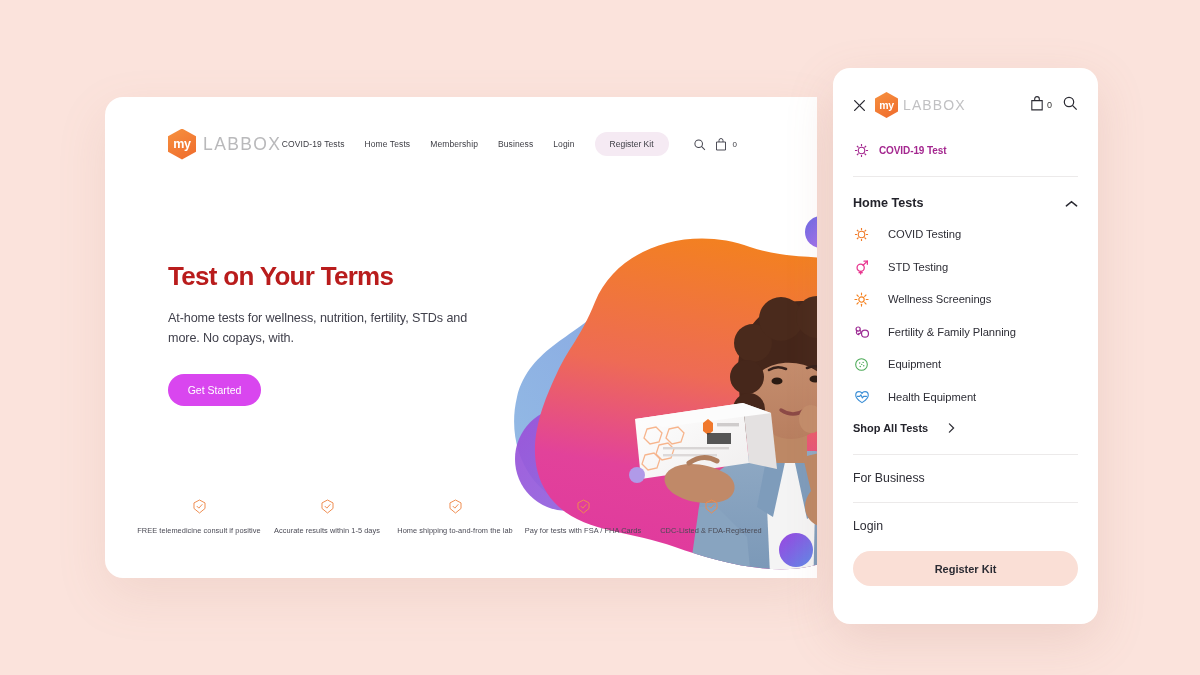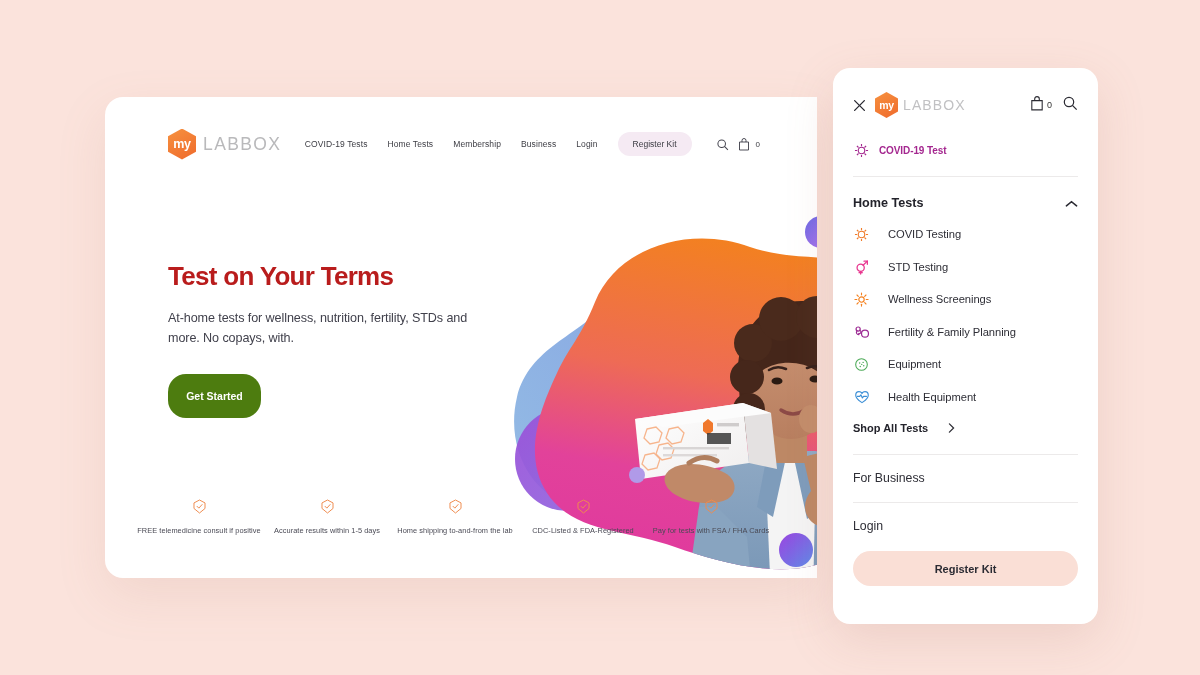--- a/index.html
+++ b/index.html
@@ -36,21 +36,21 @@
   }
   .hexlogo span {
     color: #fff; font-size: 12.5px; font-weight: bold;
     letter-spacing: -0.3px; line-height: 1;
   }
   .logo-word {
     color: #b9b9bb; font-size: 17.5px; letter-spacing: 1.4px; font-weight: 400;
   }
   .dnav-menu {
     display: flex; align-items: center; gap: 20px;
-    margin-left: auto; margin-right: 57px;
+    margin-left: auto; margin-right: 80px;
   }
   .dnav-link {
     font-size: 8.5px; color: #3c3c43; letter-spacing: 0.1px;
     white-space: nowrap; cursor: pointer;
   }
   .dnav-pill {
     font-size: 8.5px; color: #3c3c43;
     background: #f5eaf3;
     padding: 7px 15px; border-radius: 20px;
     white-space: nowrap; cursor: pointer;
@@ -65,23 +65,23 @@
     font-size: 26px; color: #b91c1c; font-weight: bold;
     letter-spacing: -0.7px; line-height: 1.1;
   }
   .hero-sub {
     margin-top: 17px; font-size: 12.6px; color: #41414c;
     line-height: 1.62; letter-spacing: -0.1px;
   }
   .hero-btn {
     margin-top: 26px;
     display: inline-flex; align-items: center; justify-content: center;
-    width: 93px; height: 44px;
-    background: #4d7c0f;
-    color: #fff; font-size: 10.5px; font-weight: bold;
+    width: 93px; height: 32px;
+    background: #d946ef;
+    color: #fff; font-size: 10.5px; font-weight: normal;
     border: none; border-radius: 18px; cursor: pointer;
     font-family: "Liberation Sans", sans-serif;
   }
 
   
   .hero-art {
     position: absolute; left: 380px; top: 110px;
     width: 440px; height: 390px;
   }
   .hero-art svg { display: block; }
@@ -376,30 +376,30 @@
       </span>
       <span class="feature-txt">Home shipping to-and-from the lab</span>
     </div>
     <div class="feature">
       <span>
         <svg width="13" height="15" viewBox="0 0 20 22" fill="none" stroke="#ef8b4e" stroke-width="1.5">
           <path d="M10 1 L18.5 5.5 L18.5 14 L10 21 L1.5 14 L1.5 5.5 Z"></path>
           <path d="M6.3 10.8 l2.7 2.7 5-5.5" stroke-linecap="round"></path>
         </svg>
       </span>
-      <span class="feature-txt">CDC-Listed &amp; FDA-Registered</span>
+      <span class="feature-txt">Pay for tests with FSA / FHA Cards</span>
     </div>
     <div class="feature">
       <span>
         <svg width="13" height="15" viewBox="0 0 20 22" fill="none" stroke="#ef8b4e" stroke-width="1.5">
           <path d="M10 1 L18.5 5.5 L18.5 14 L10 21 L1.5 14 L1.5 5.5 Z"></path>
           <path d="M6.3 10.8 l2.7 2.7 5-5.5" stroke-linecap="round"></path>
         </svg>
       </span>
-      <span class="feature-txt">Pay for tests with FSA / FHA Cards</span>
+      <span class="feature-txt">CDC-Listed &amp; FDA-Registered</span>
     </div>
   </div>
 </div>
 
 <div class="mpanel">
 
   <div class="mhead">
     <span class="mclose">
       <svg width="13" height="13" viewBox="0 0 16 16" stroke="#2c2c34" stroke-width="1.7" stroke-linecap="round">
         <line x1="2" y1="2" x2="14" y2="14"></line>

